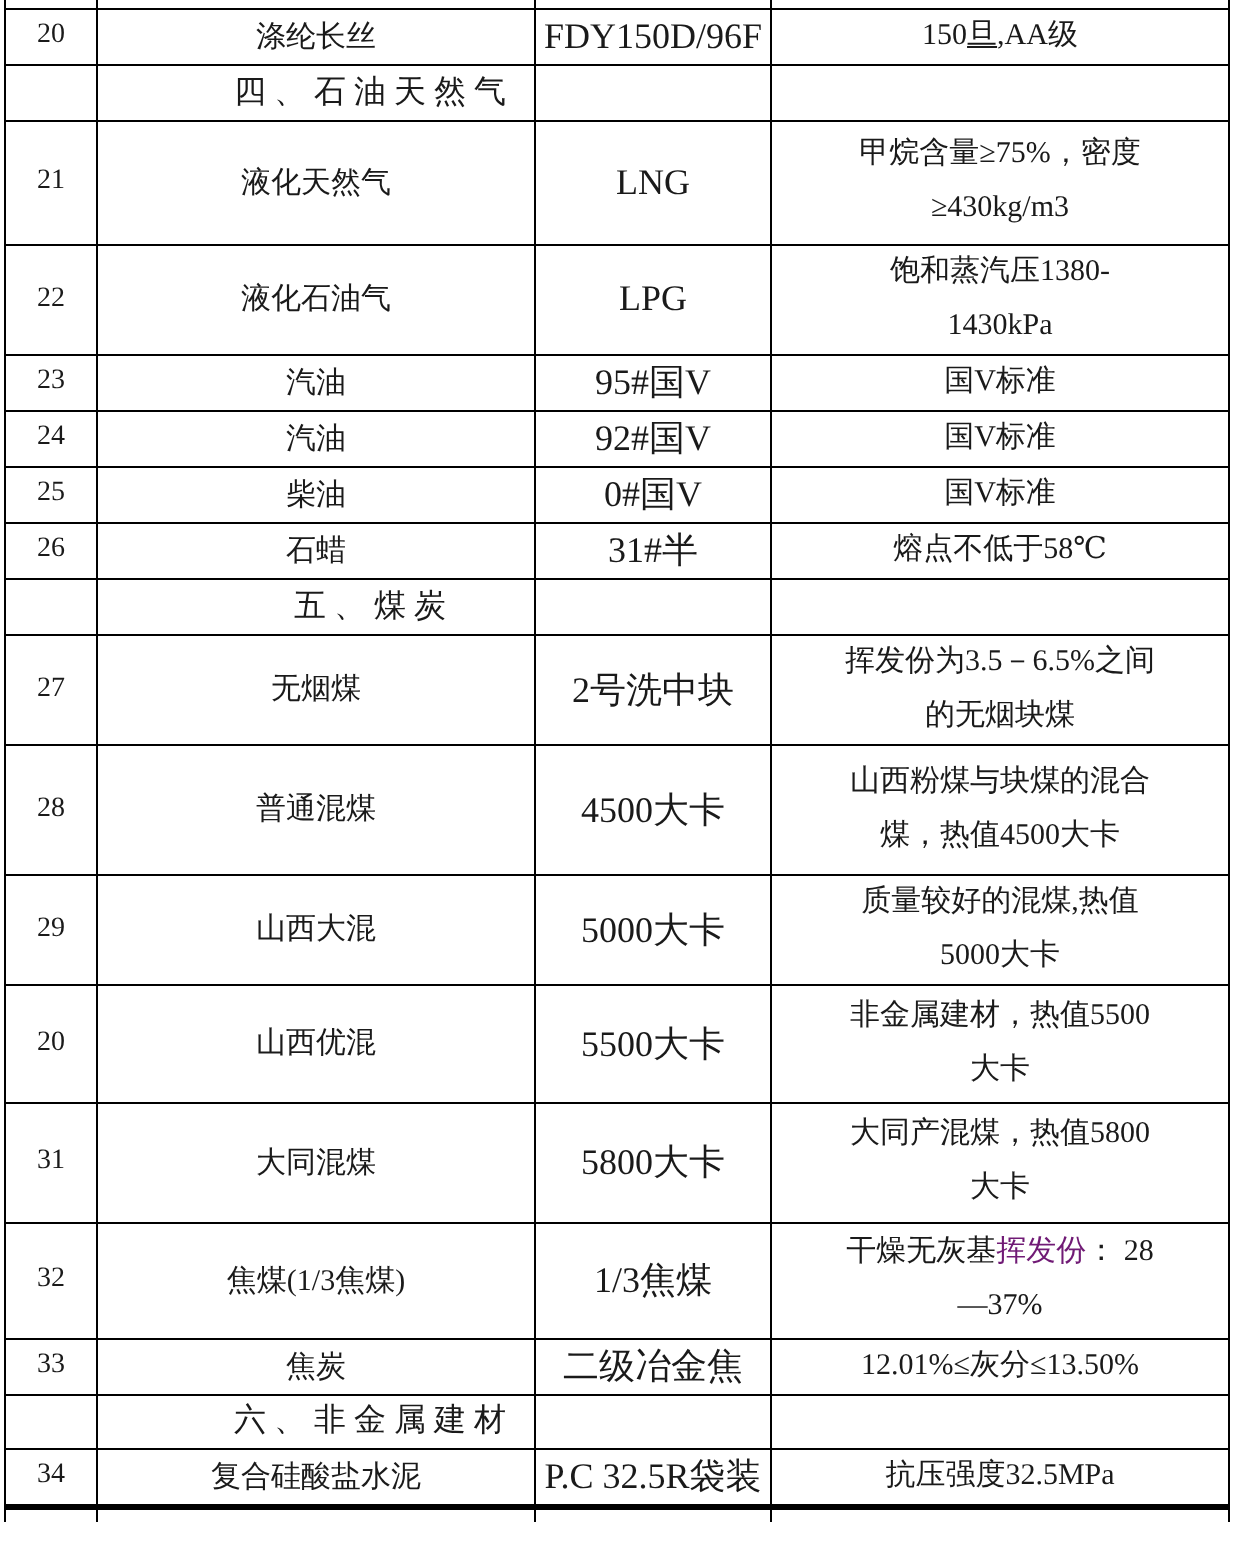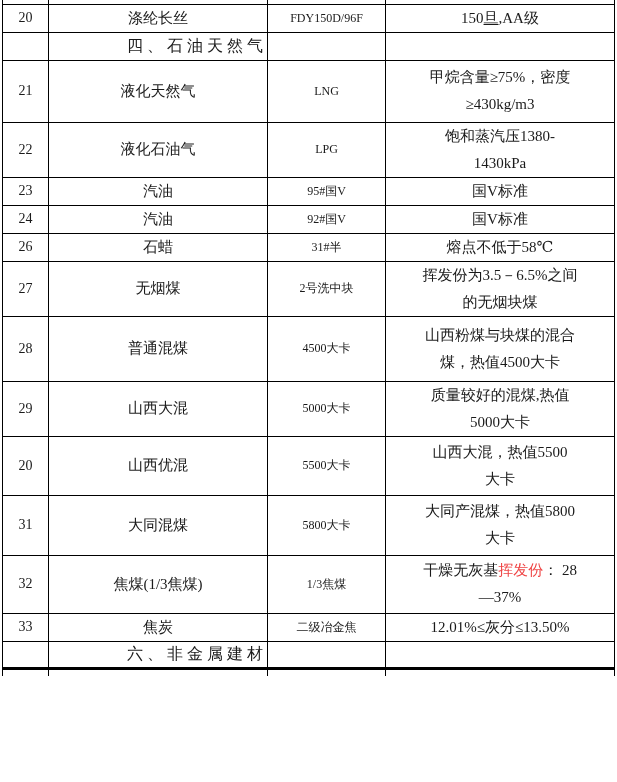--- a/index.html
+++ b/index.html
@@ -15,23 +15,23 @@
     border:1px solid #000000;
     padding:0;margin:0;
     text-align:center;vertical-align:middle;
     font-size:15px;color:#1a1a1a;
     overflow:hidden;white-space:nowrap;
   }
   tr.partial-top td{border-top:none;}
   tr.partial-bottom td{border-bottom:none;}
   tr.thick td{border-top:3px solid #000000;}
   td.no-cell{font-size:14px;}
-  td.spec-cell{font-size:12px;font-family:Liberation Serif, serif;}
+  td.spec-cell{font-size:18px;font-family:Liberation Serif, serif;}
   td.section-cell{
-    text-align:right;padding-left:58px;
+    text-align:center;padding-left:58px;
     font-size:16px;letter-spacing:4px;
   }
   .ln{height:27px;line-height:27px;}
   .und{text-decoration:underline;}
   .lnk{text-decoration:none;cursor:pointer;}
 </style>
 </head>
 <body>
 
 <table>
@@ -89,27 +89,41 @@
         </td>
       </tr>
       <tr style="height: 28px;">
         <td class="no-cell">24</td>
         <td>汽油</td>
         <td class="spec-cell">92#国V</td>
         <td>
           <div class="ln"><span>国V标准</span></div>
         </td>
       </tr>
+      <tr style="height: 28px;">
+        <td class="no-cell">25</td>
+        <td>柴油</td>
+        <td class="spec-cell">0#国V</td>
+        <td>
+          <div class="ln"><span>国V标准</span></div>
+        </td>
+      </tr>
       <tr style="height: 27px;">
         <td class="no-cell">26</td>
         <td>石蜡</td>
         <td class="spec-cell">31#半</td>
         <td>
           <div class="ln"><span>熔点不低于58℃</span></div>
         </td>
+      </tr>
+      <tr style="height: 28px;">
+        <td class="no-cell"></td>
+        <td class="section-cell">五、煤炭</td>
+        <td class="spec-cell"></td>
+        <td></td>
       </tr>
       <tr style="height: 55px;">
         <td class="no-cell">27</td>
         <td>无烟煤</td>
         <td class="spec-cell">2号洗中块</td>
         <td>
           <div class="ln"><span>挥发份为3.5－6.5%之间</span></div>
           <div class="ln"><span>的无烟块煤</span></div>
         </td>
       </tr>
@@ -129,55 +143,63 @@
         <td>
           <div class="ln"><span>质量较好的混煤,热值</span></div>
           <div class="ln"><span>5000大卡</span></div>
         </td>
       </tr>
       <tr style="height: 59px;">
         <td class="no-cell">20</td>
         <td>山西优混</td>
         <td class="spec-cell">5500大卡</td>
         <td>
-          <div class="ln"><span>山西大混，热值5500</span></div>
+          <div class="ln"><span>非金属建材，热值5500</span></div>
           <div class="ln"><span>大卡</span></div>
         </td>
       </tr>
       <tr style="height: 60px;">
         <td class="no-cell">31</td>
         <td>大同混煤</td>
         <td class="spec-cell">5800大卡</td>
         <td>
           <div class="ln"><span>大同产混煤，热值5800</span></div>
           <div class="ln"><span>大卡</span></div>
         </td>
       </tr>
       <tr style="height: 58px;">
         <td class="no-cell">32</td>
         <td>焦煤(1/3焦煤)</td>
         <td class="spec-cell">1/3焦煤</td>
         <td>
-          <div class="ln"><span>干燥无灰基</span><span class="lnk" style="color: #ef4444;">挥发份</span><span>： 28</span></div>
+          <div class="ln"><span>干燥无灰基</span><span class="lnk" style="color: #701a75;">挥发份</span><span>： 28</span></div>
           <div class="ln"><span>—37%</span></div>
         </td>
       </tr>
       <tr style="height: 27px;">
         <td class="no-cell">33</td>
         <td>焦炭</td>
         <td class="spec-cell">二级冶金焦</td>
         <td>
           <div class="ln"><span>12.01%≤灰分≤13.50%</span></div>
         </td>
       </tr>
       <tr style="height: 27px;">
         <td class="no-cell"></td>
         <td class="section-cell">六、非金属建材</td>
         <td class="spec-cell"></td>
         <td></td>
+      </tr>
+      <tr style="height: 28px;">
+        <td class="no-cell">34</td>
+        <td>复合硅酸盐水泥</td>
+        <td class="spec-cell">P.C 32.5R袋装</td>
+        <td>
+          <div class="ln"><span>抗压强度32.5MPa</span></div>
+        </td>
       </tr>
       <tr class="partial-bottom thick" style="height: 8px;">
         <td></td>
         <td></td>
         <td></td>
         <td></td>
       </tr>
     </tbody>
 </table>
 

